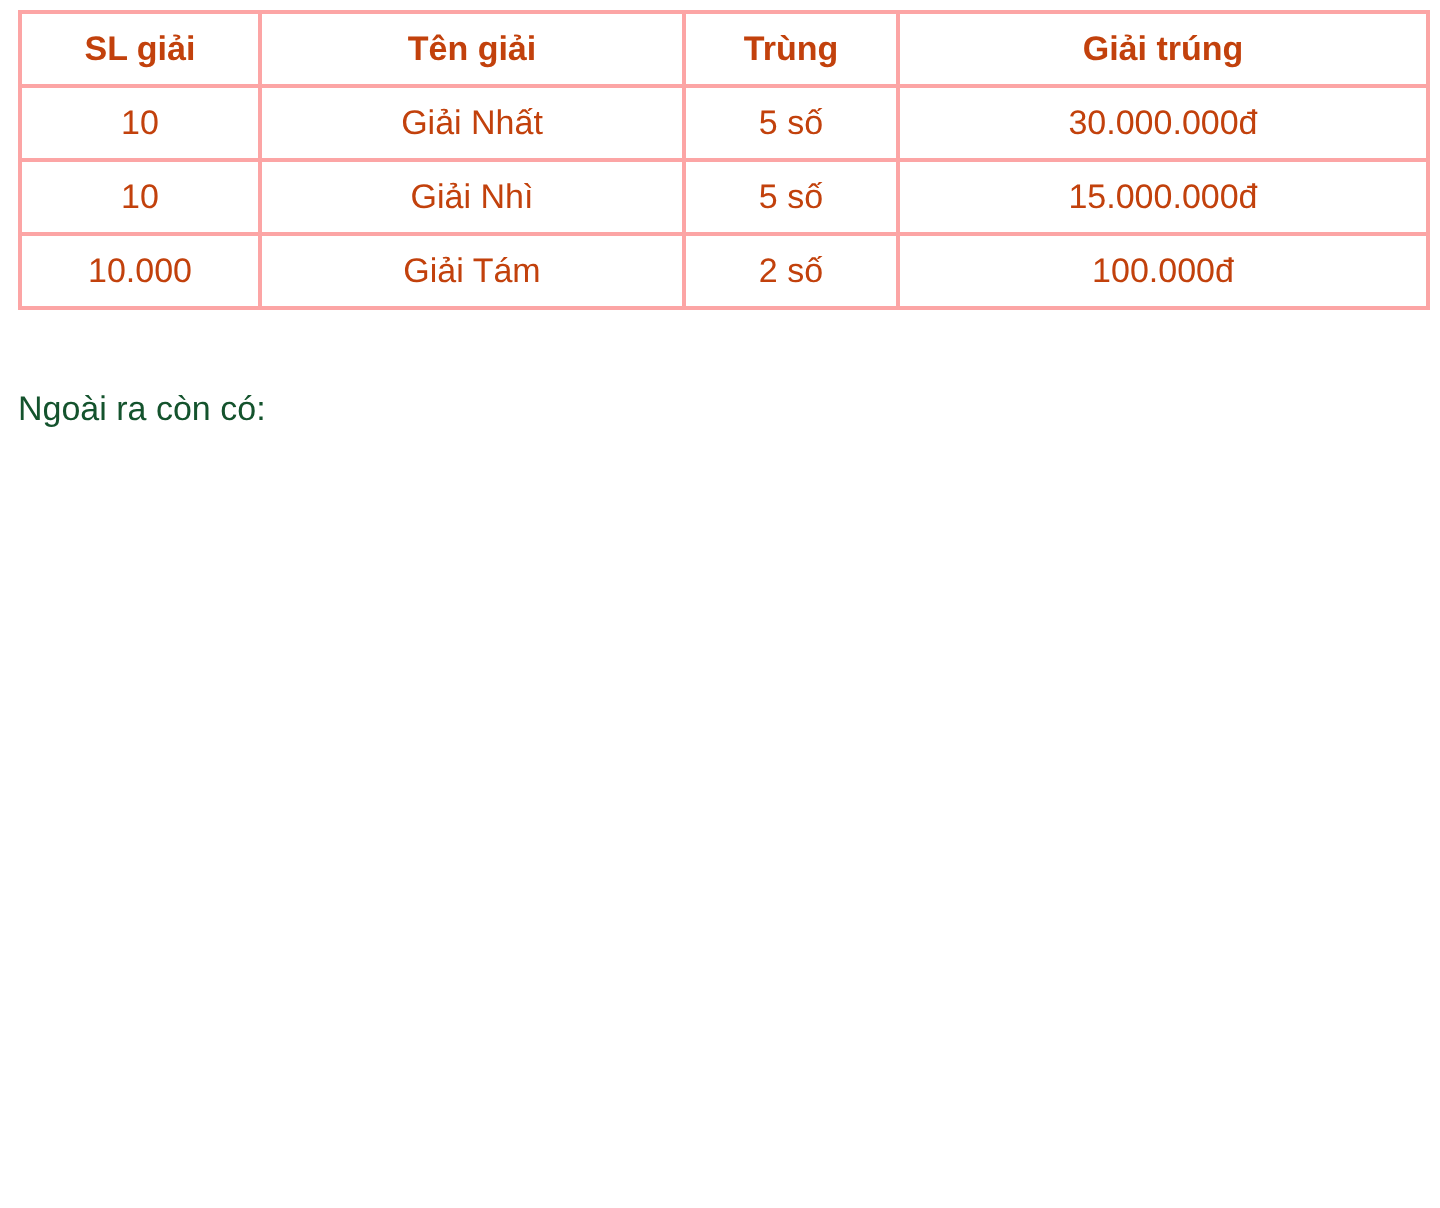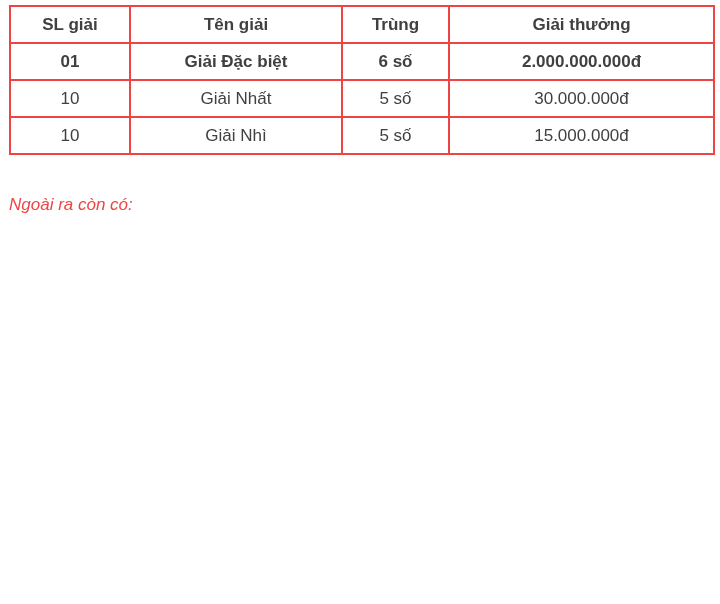--- a/index.html
+++ b/index.html
@@ -19,40 +19,39 @@
   table.prize-table {
     border-collapse: collapse;
     table-layout: fixed;
     width: 704px;
   }
   .prize-table col.c0 { width: 120px; }
   .prize-table col.c1 { width: 212px; }
   .prize-table col.c2 { width: 107px; }
   .prize-table col.c3 { width: 265px; }
   .prize-table th, .prize-table td {
-    border: 2px solid #ef4444;
+    border: 2px solid #fca5a5;
     text-align: center;
     vertical-align: middle;
     height: 35px;
     padding: 0 4px;
     font-size: 17px;
     font-weight: 400;
-    color: #404040;
+    color: #c2410c;
     overflow: hidden;
     white-space: nowrap;
   }
   .prize-table th { font-weight: 700; }
   .prize-table tr.special-row td { font-weight: 700; }
   .notes {
     margin-top: 36px;
     padding-left: 0px;
     font-size: 17px;
     line-height: 28px;
-    color: #ef4444;
-    font-style: italic;
+    color: #14532d;
   }
   .notes p { margin: 0 0 21px 0; }
   .notes .b { font-weight: 700; }
 </style>
 </head>
 <body>
 
 <div class="page">
 
   <table class="prize-table">
@@ -60,42 +59,42 @@
       <col class="c0">
         <col class="c1">
         <col class="c2">
         <col class="c3">
     </colgroup>
     <thead>
       <tr>
         <th>SL giải</th>
         <th>Tên giải</th>
         <th>Trùng</th>
-        <th>Giải thưởng</th>
+        <th>Giải trúng</th>
       </tr>
     </thead>
     <tbody>
-      <tr class="special-row">
-        <td>01</td>
-        <td>Giải Đặc biệt</td>
-        <td>6 số</td>
-        <td>2.000.000.000đ</td>
-      </tr>
       <tr>
         <td>10</td>
         <td>Giải Nhất</td>
         <td>5 số</td>
         <td>30.000.000đ</td>
       </tr>
       <tr>
         <td>10</td>
         <td>Giải Nhì</td>
         <td>5 số</td>
         <td>15.000.000đ</td>
       </tr>
+      <tr>
+        <td>10.000</td>
+        <td>Giải Tám</td>
+        <td>2 số</td>
+        <td>100.000đ</td>
+      </tr>
     </tbody>
   </table>
 
   <div class="notes">
     <p><span>Ngoài ra còn có:</span></p>
   </div>
 
 </div>
 
 </body></html>

